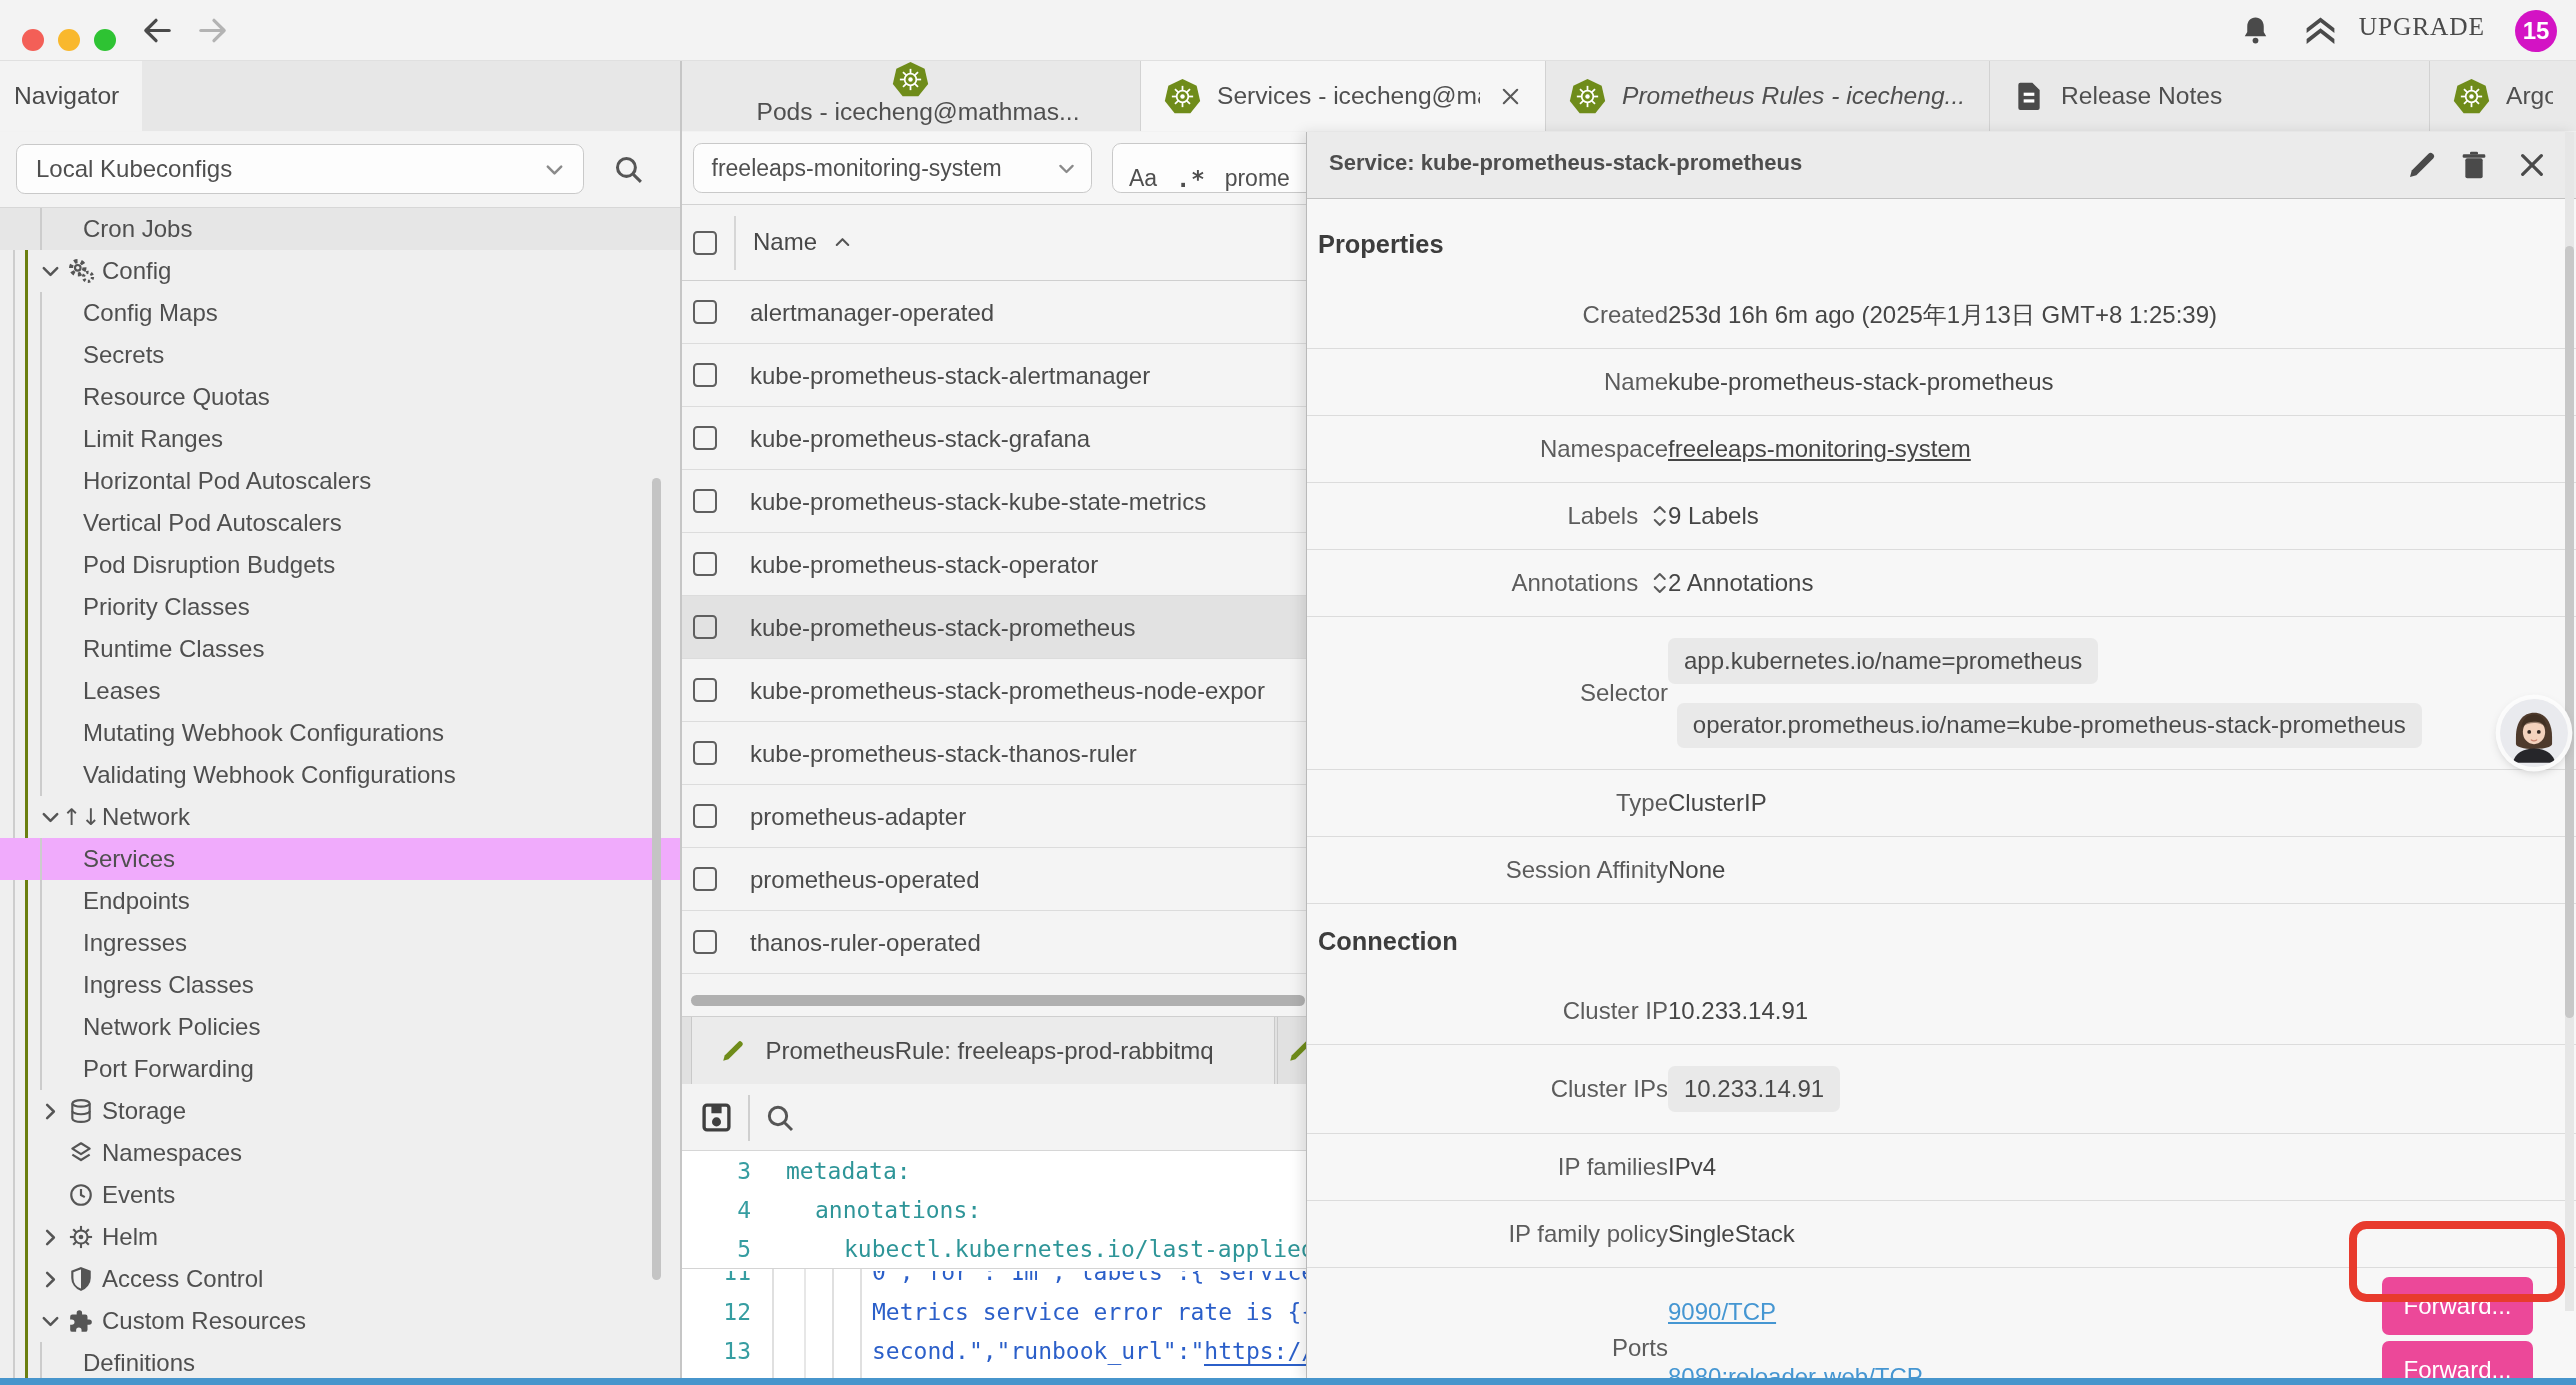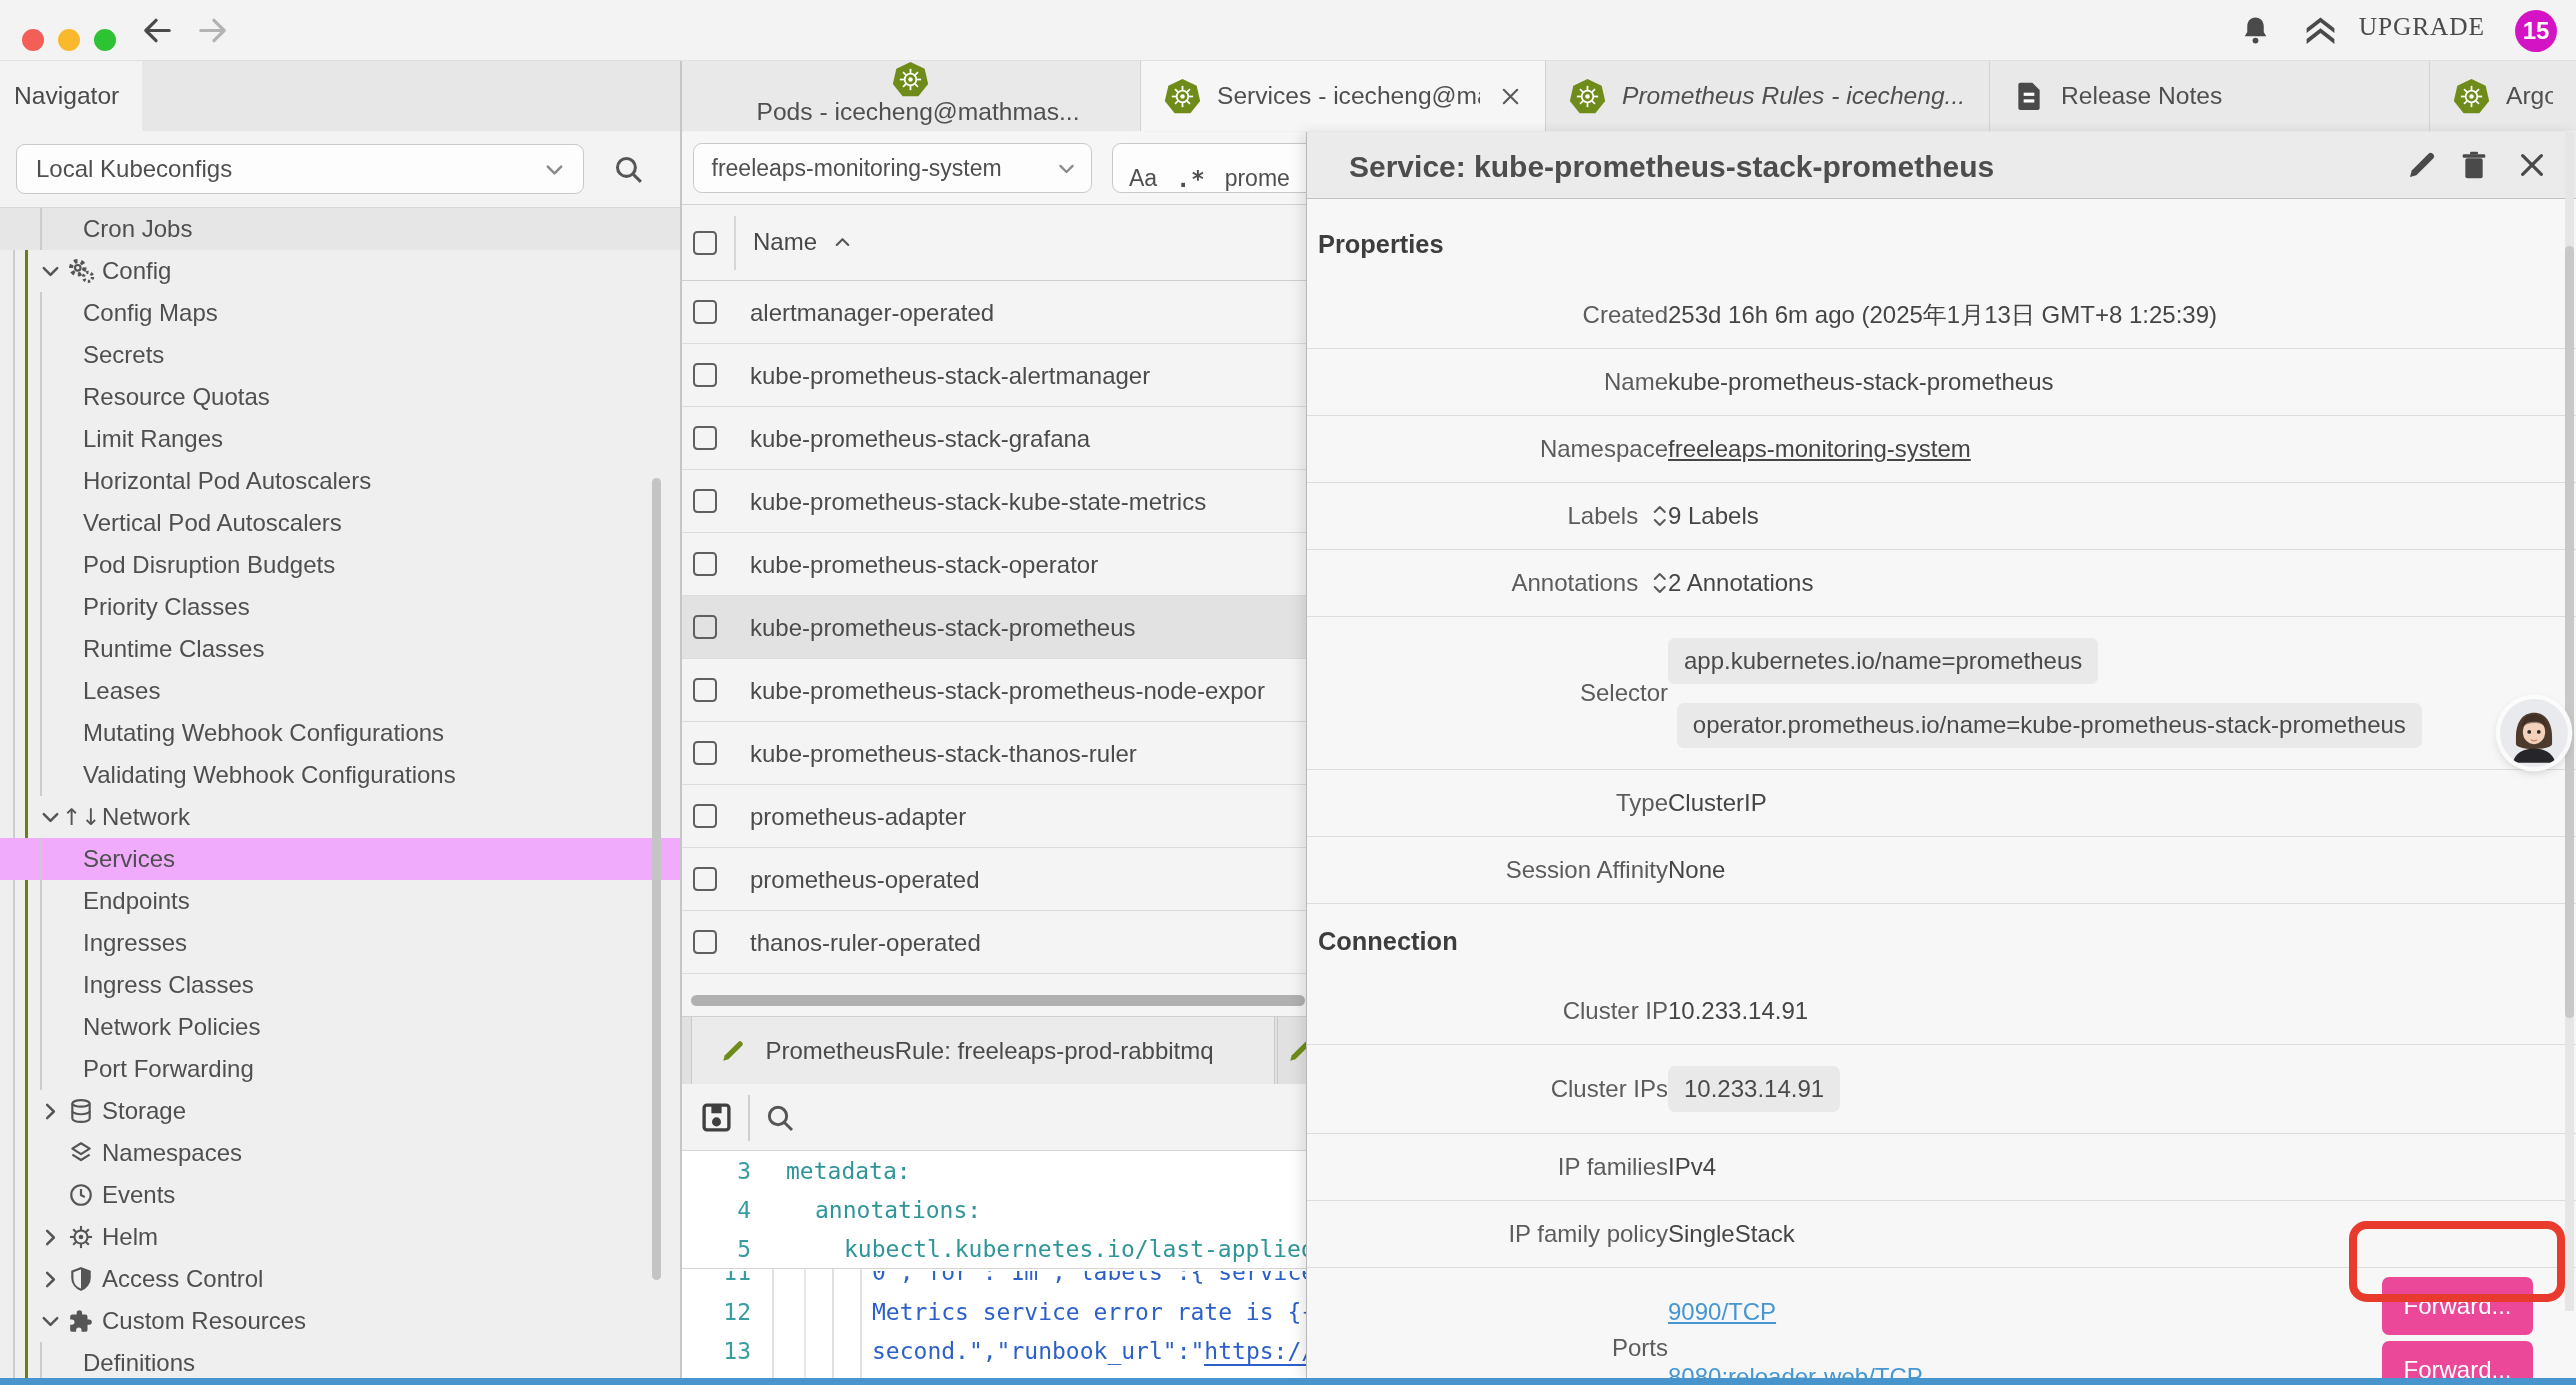--- a/index.html
+++ b/index.html
@@ -90,21 +90,21 @@
   .ed-text.key { color:#2e9598; }
   .ed-link { border-bottom:2.6px solid #2b5fc9; }
   .ed-sticky { position:absolute; left:0; top:0; width:627px; background:#fff; border-bottom:1.8px solid #d4d4d4; z-index:2; }
   .ed-body { position:absolute; left:0; top:120px; width:627px; }
   .ed-clip { height:21px; overflow:hidden; }
   .ed-clip .ed-row { margin-top:-18.4px; }
 
   
   .drawer { position:absolute; left:1306px; top:132px; width:1270px; height:1248px; background:#f7f7f7; border-left:1.8px solid #b9b9b9; box-shadow:-5.3px 0 12.3px rgba(0,0,0,0.10); z-index:10; overflow:hidden; }
   .drawer-header { position:absolute; left:0; top:0; width:1270px; height:67px; background:#ebebeb; border-bottom:1.8px solid #c2c2c2; }
-  .drawer-title { position:absolute; left:22px; top:17.5px; font-size:30px; font-weight:bold; color:#4d4d4d;margin-left:20px; }
+  .drawer-title { position:absolute; left:22px; top:17.5px; font-size:22px; font-weight:bold; color:#4d4d4d; }
   .dh-icon { position:absolute; top:16px; width:33px; height:33px; }
   .drawer-body { position:absolute; left:0; top:68px; width:1270px; height:1179px; }
   .sec-title { padding:30px 0 0 11px; height:82px; font-size:25.4px; font-weight:bold; color:#3d3d3d; }
   .sec-title.tight { height:74px; padding-top:23px; }
   .drow { position:relative; display:flex; align-items:center; min-height:67px; border-bottom:1.8px solid #dcdcdc; font-size:24px; }
   .drow .dlabel { width:361px; flex:0 0 361px; padding-left:22px; color:#5c5c5c; display:flex; align-items:center; gap:12.3px;justify-content:flex-end; }
   .drow .dvalue { color:#454545; }
   .dlink { color:#4596d2; text-decoration:underline; }
   .badge { display:inline-block; background:#e9e9e9; border-radius:7px; padding:8.8px 16px; color:#4a4a4a; }
   .badge-col { display:flex; flex-direction:column; align-items:flex-start; gap:19px; padding:21px 0; }

